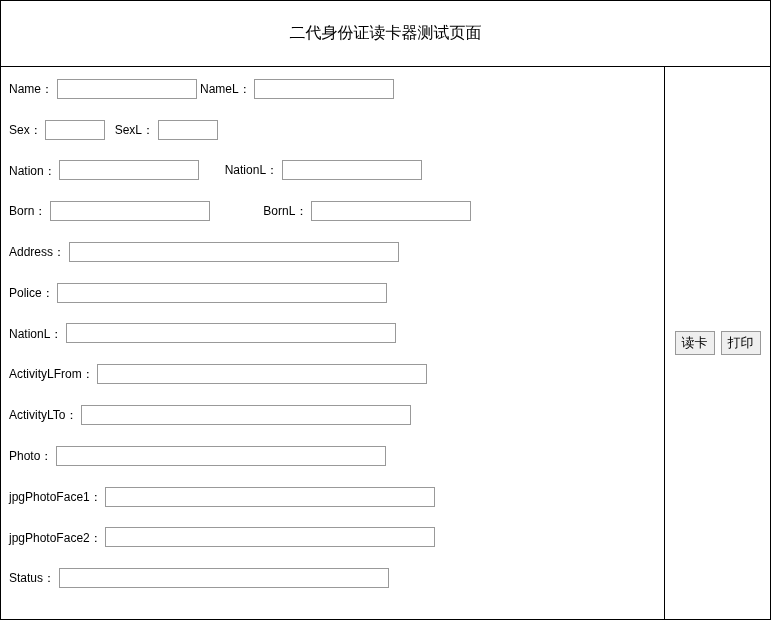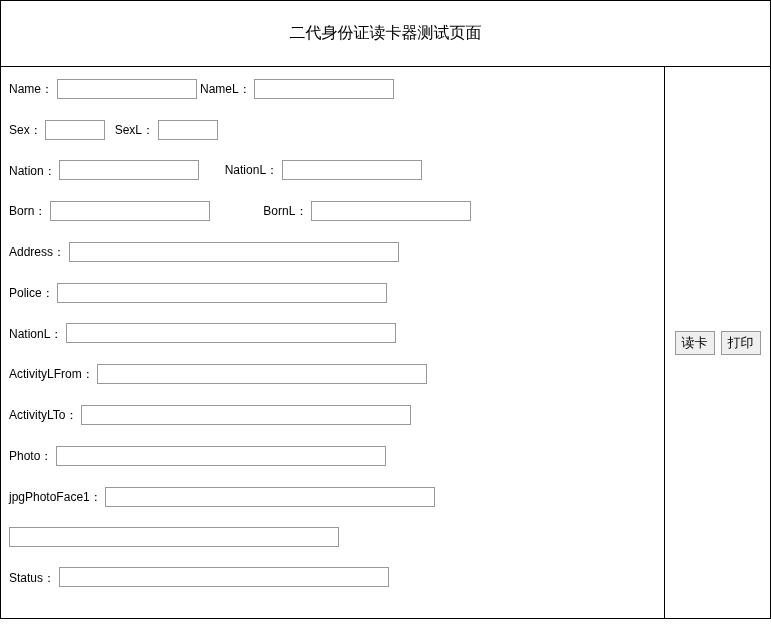--- a/index.html
+++ b/index.html
@@ -138,20 +138,21 @@
         <label>Photo：</label>
         <input type="text" class="w-large" value="" style="">
       </div>
 
       <div class="field-row">
         <label>jpgPhotoFace1：</label>
         <input type="text" class="w-large" value="" style="">
       </div>
 
       <div class="field-row">
+        <label>jpgPhotoFace2：</label>
         <input type="text" class="w-large" value="" style="">
       </div>
 
       <div class="field-row">
         <label>Status：</label>
         <input type="text" class="w-large" value="" style="">
       </div>
 
     </div>
     <div class="right-col">

